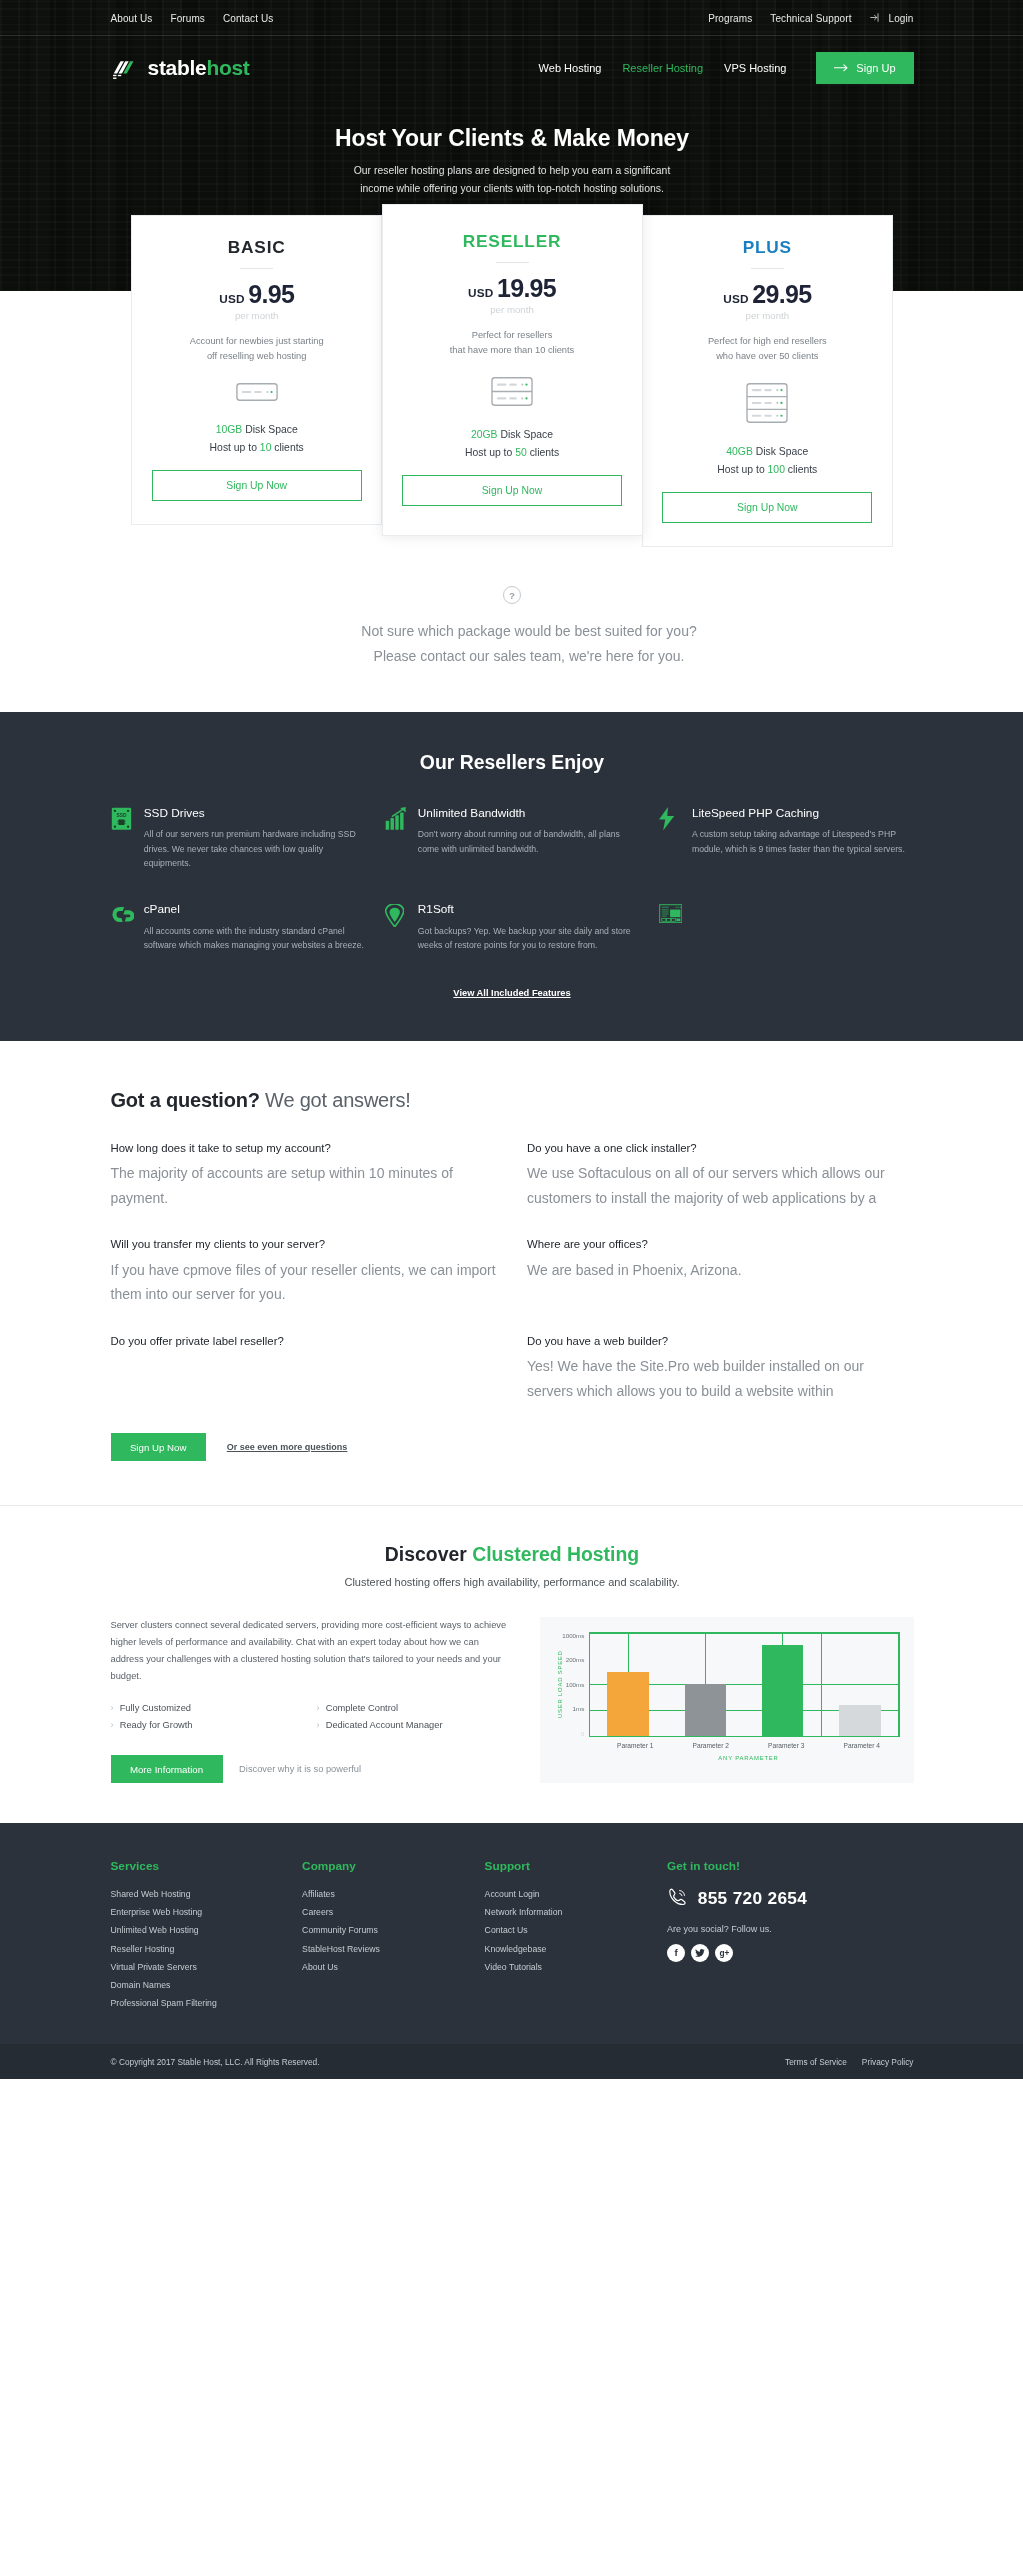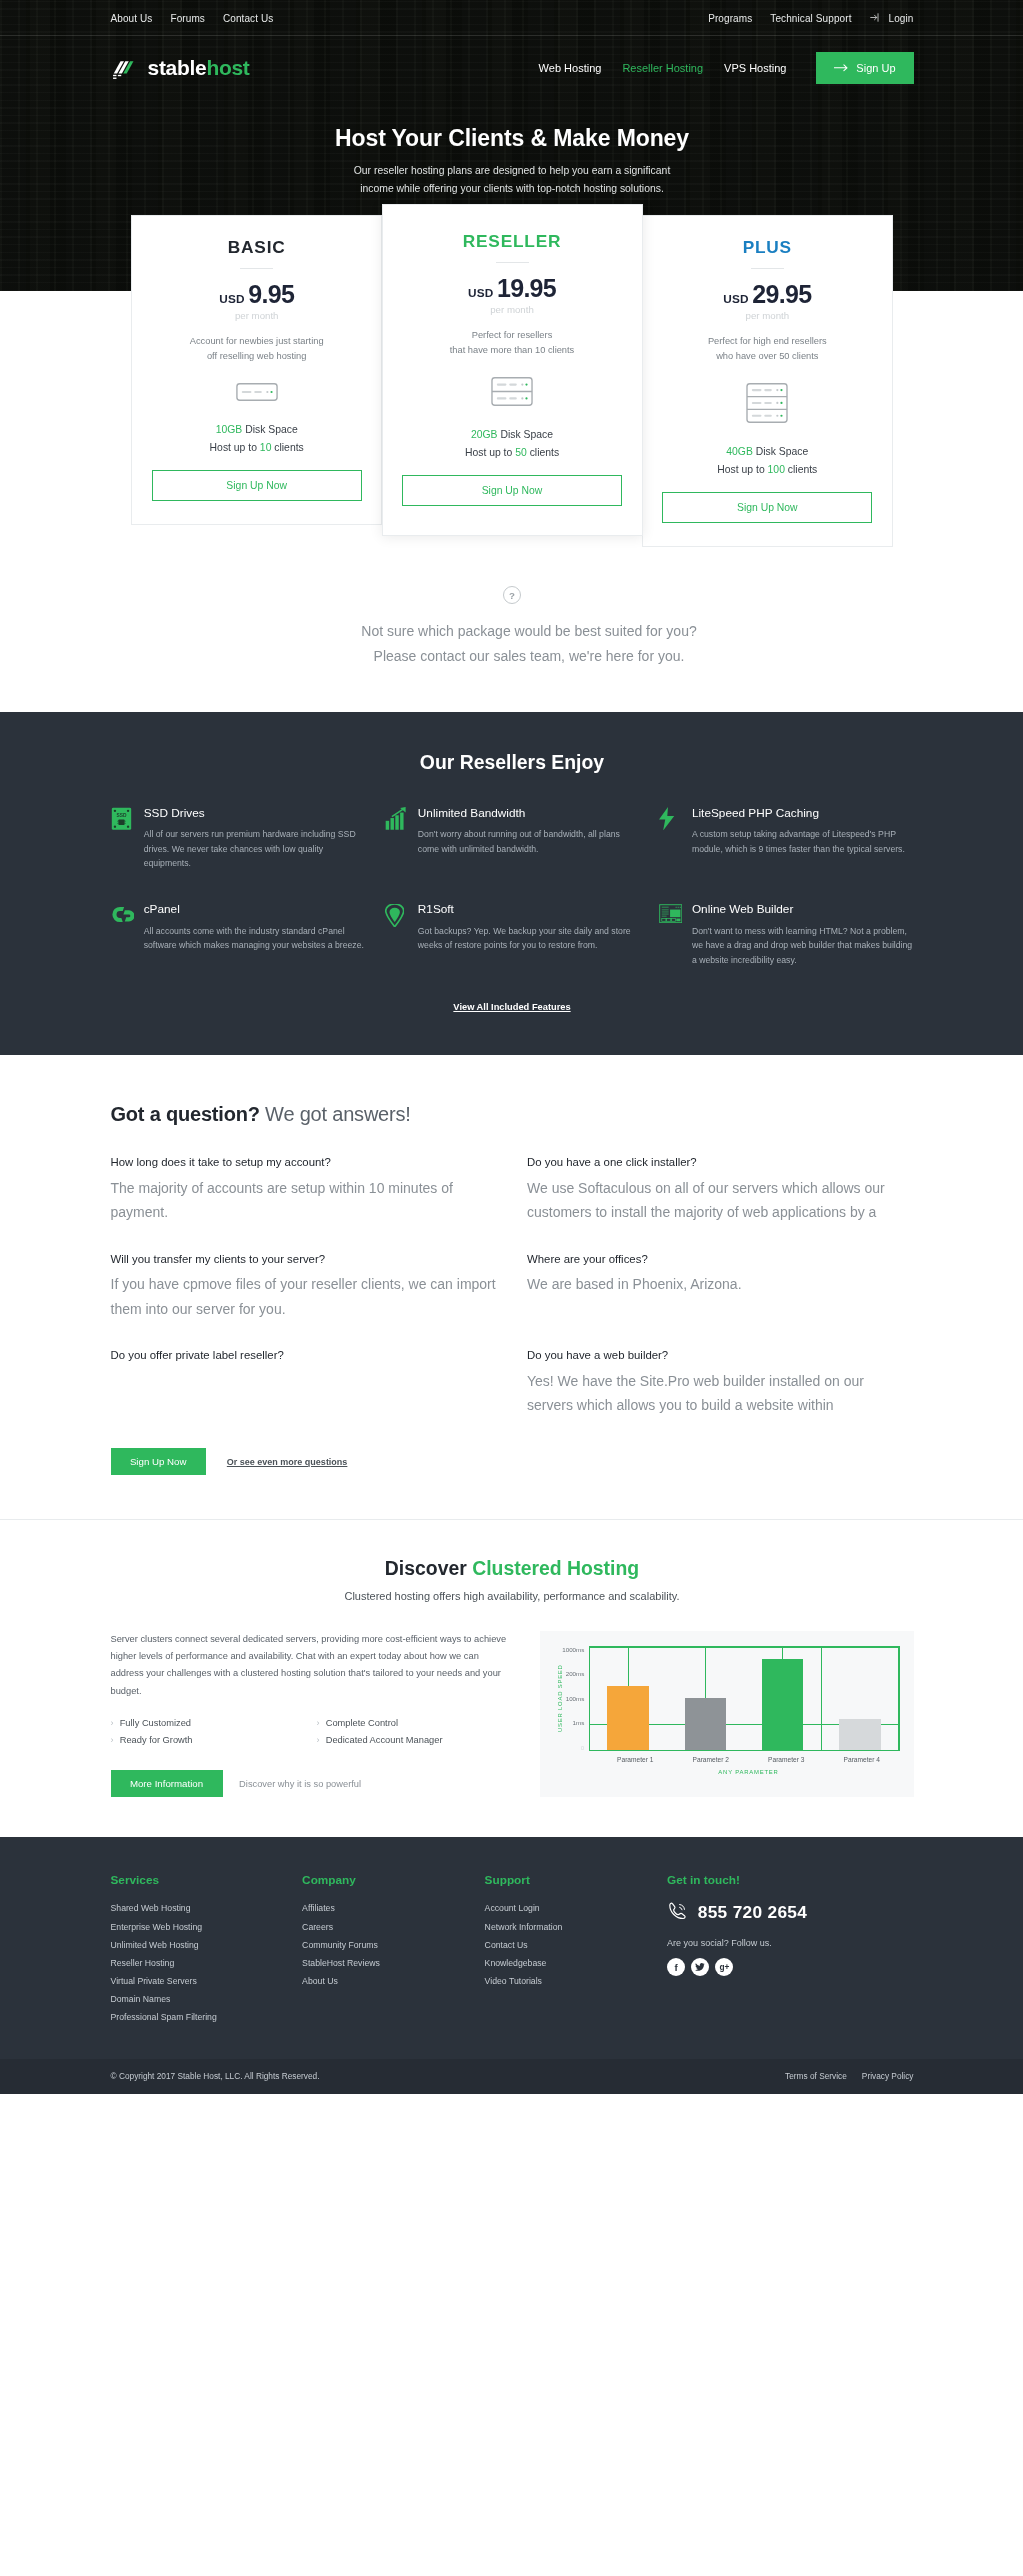--- a/index.html
+++ b/index.html
@@ -509,24 +509,20 @@
             <rect x="4" y="8" width="10" height="1" fill="#2fb85d"></rect>
             <rect x="4" y="11" width="10" height="1" fill="#2fb85d"></rect>
             <rect x="4" y="14" width="10" height="1" fill="#2fb85d"></rect>
             <rect x="4" y="17" width="7" height="1" fill="#2fb85d"></rect>
             <rect x="16" y="8" width="15" height="11" fill="#2fb85d"></rect>
             <rect x="4" y="21" width="6" height="4" fill="none" stroke="#2fb85d" stroke-width="1.1"></rect>
             <rect x="11" y="21" width="6" height="4" fill="none" stroke="#2fb85d" stroke-width="1.1"></rect>
             <rect x="18" y="21" width="6" height="4" fill="none" stroke="#2fb85d" stroke-width="1.1"></rect>
             <rect x="25" y="21" width="6" height="4" fill="#2fb85d"></rect>
           </svg>
-        </div>
-        <div class="feat-body">
-          <h3>Online Web Builder</h3>
-          <p>Don't want to mess with learning HTML? Not a problem, we have a drag and drop web builder that makes building a website incredibility easy.</p>
         </div>
       </div>
 
     </div>
     <div class="viewall">
       <a href="#">View All Included Features</a>
     </div>
   </div>
 </section>
 

